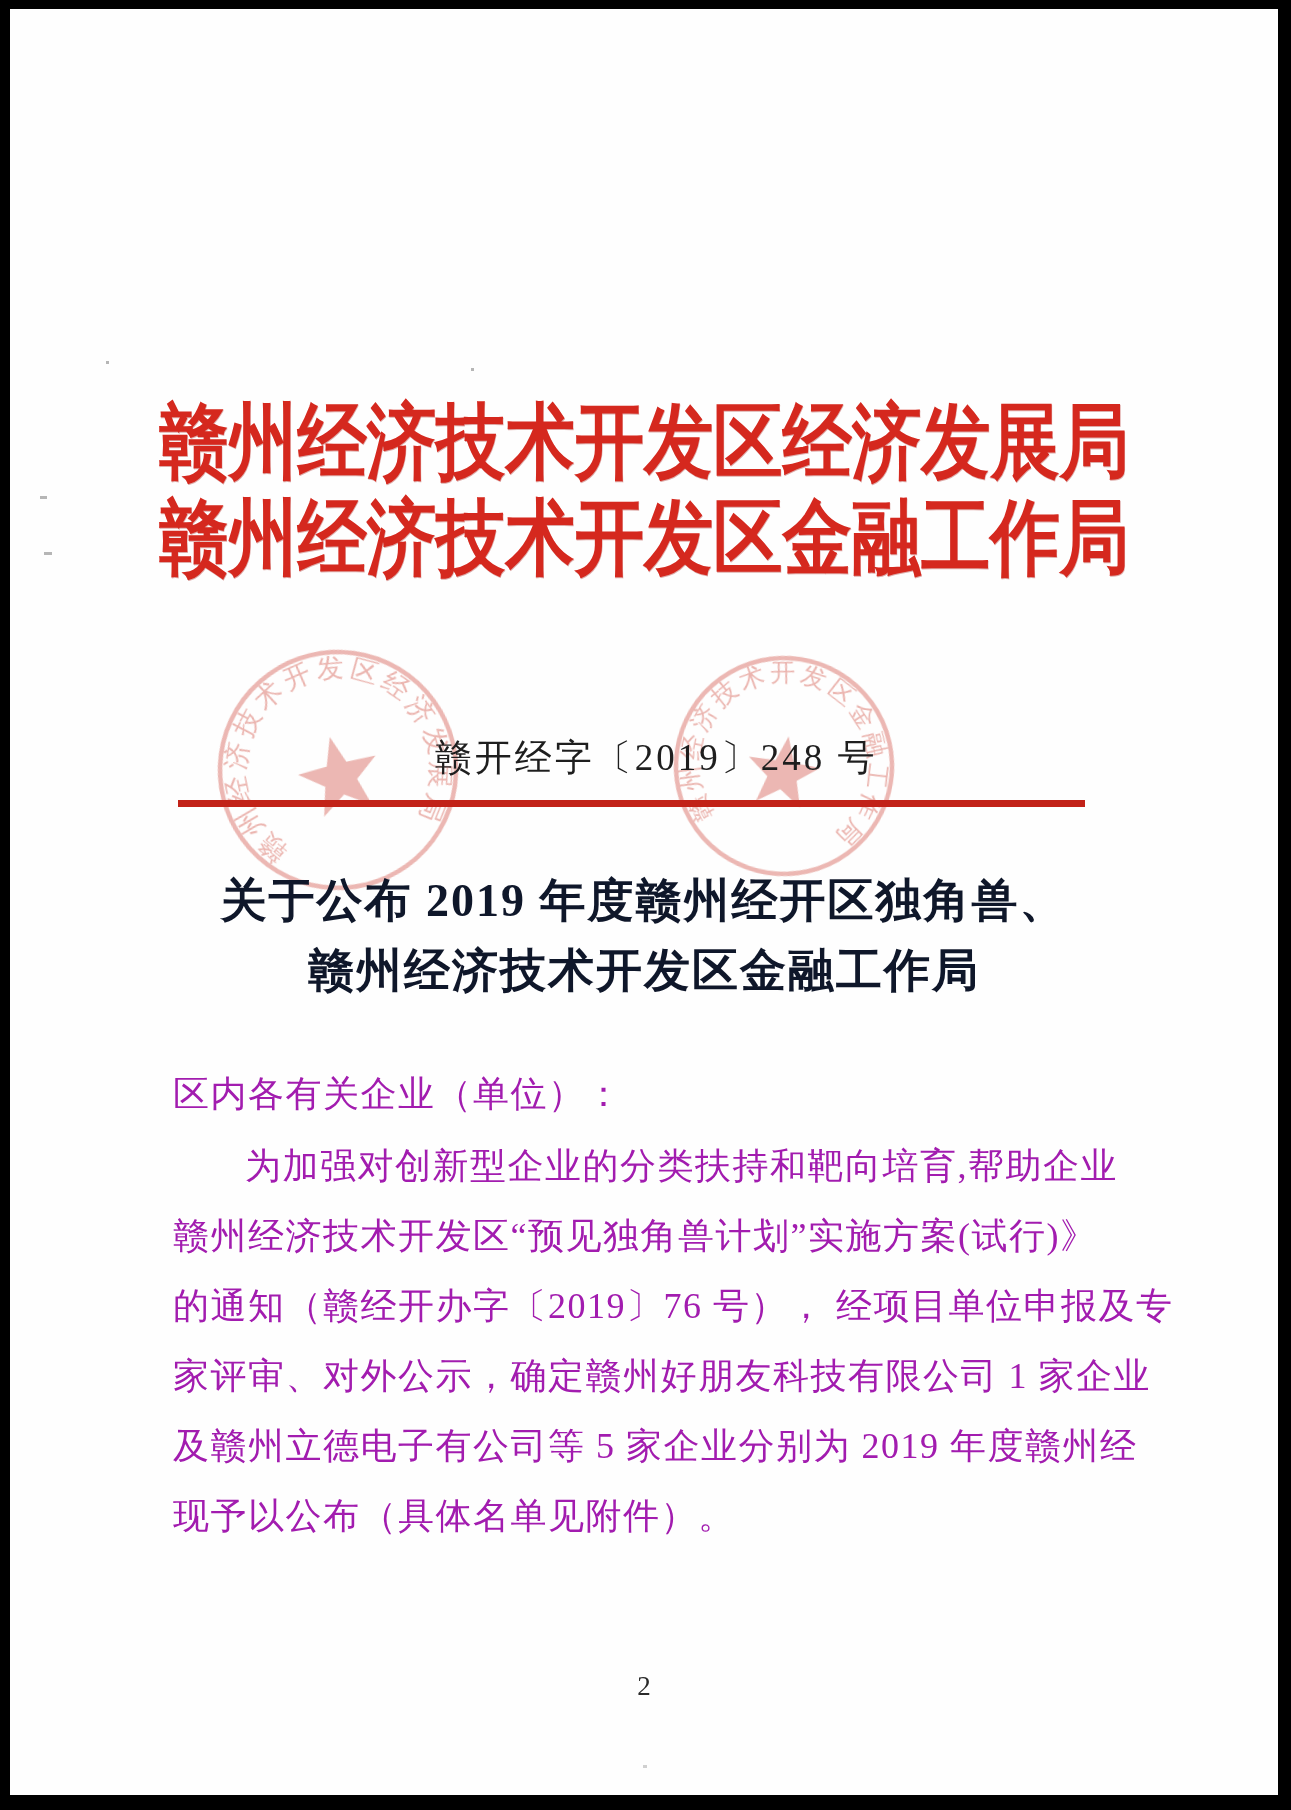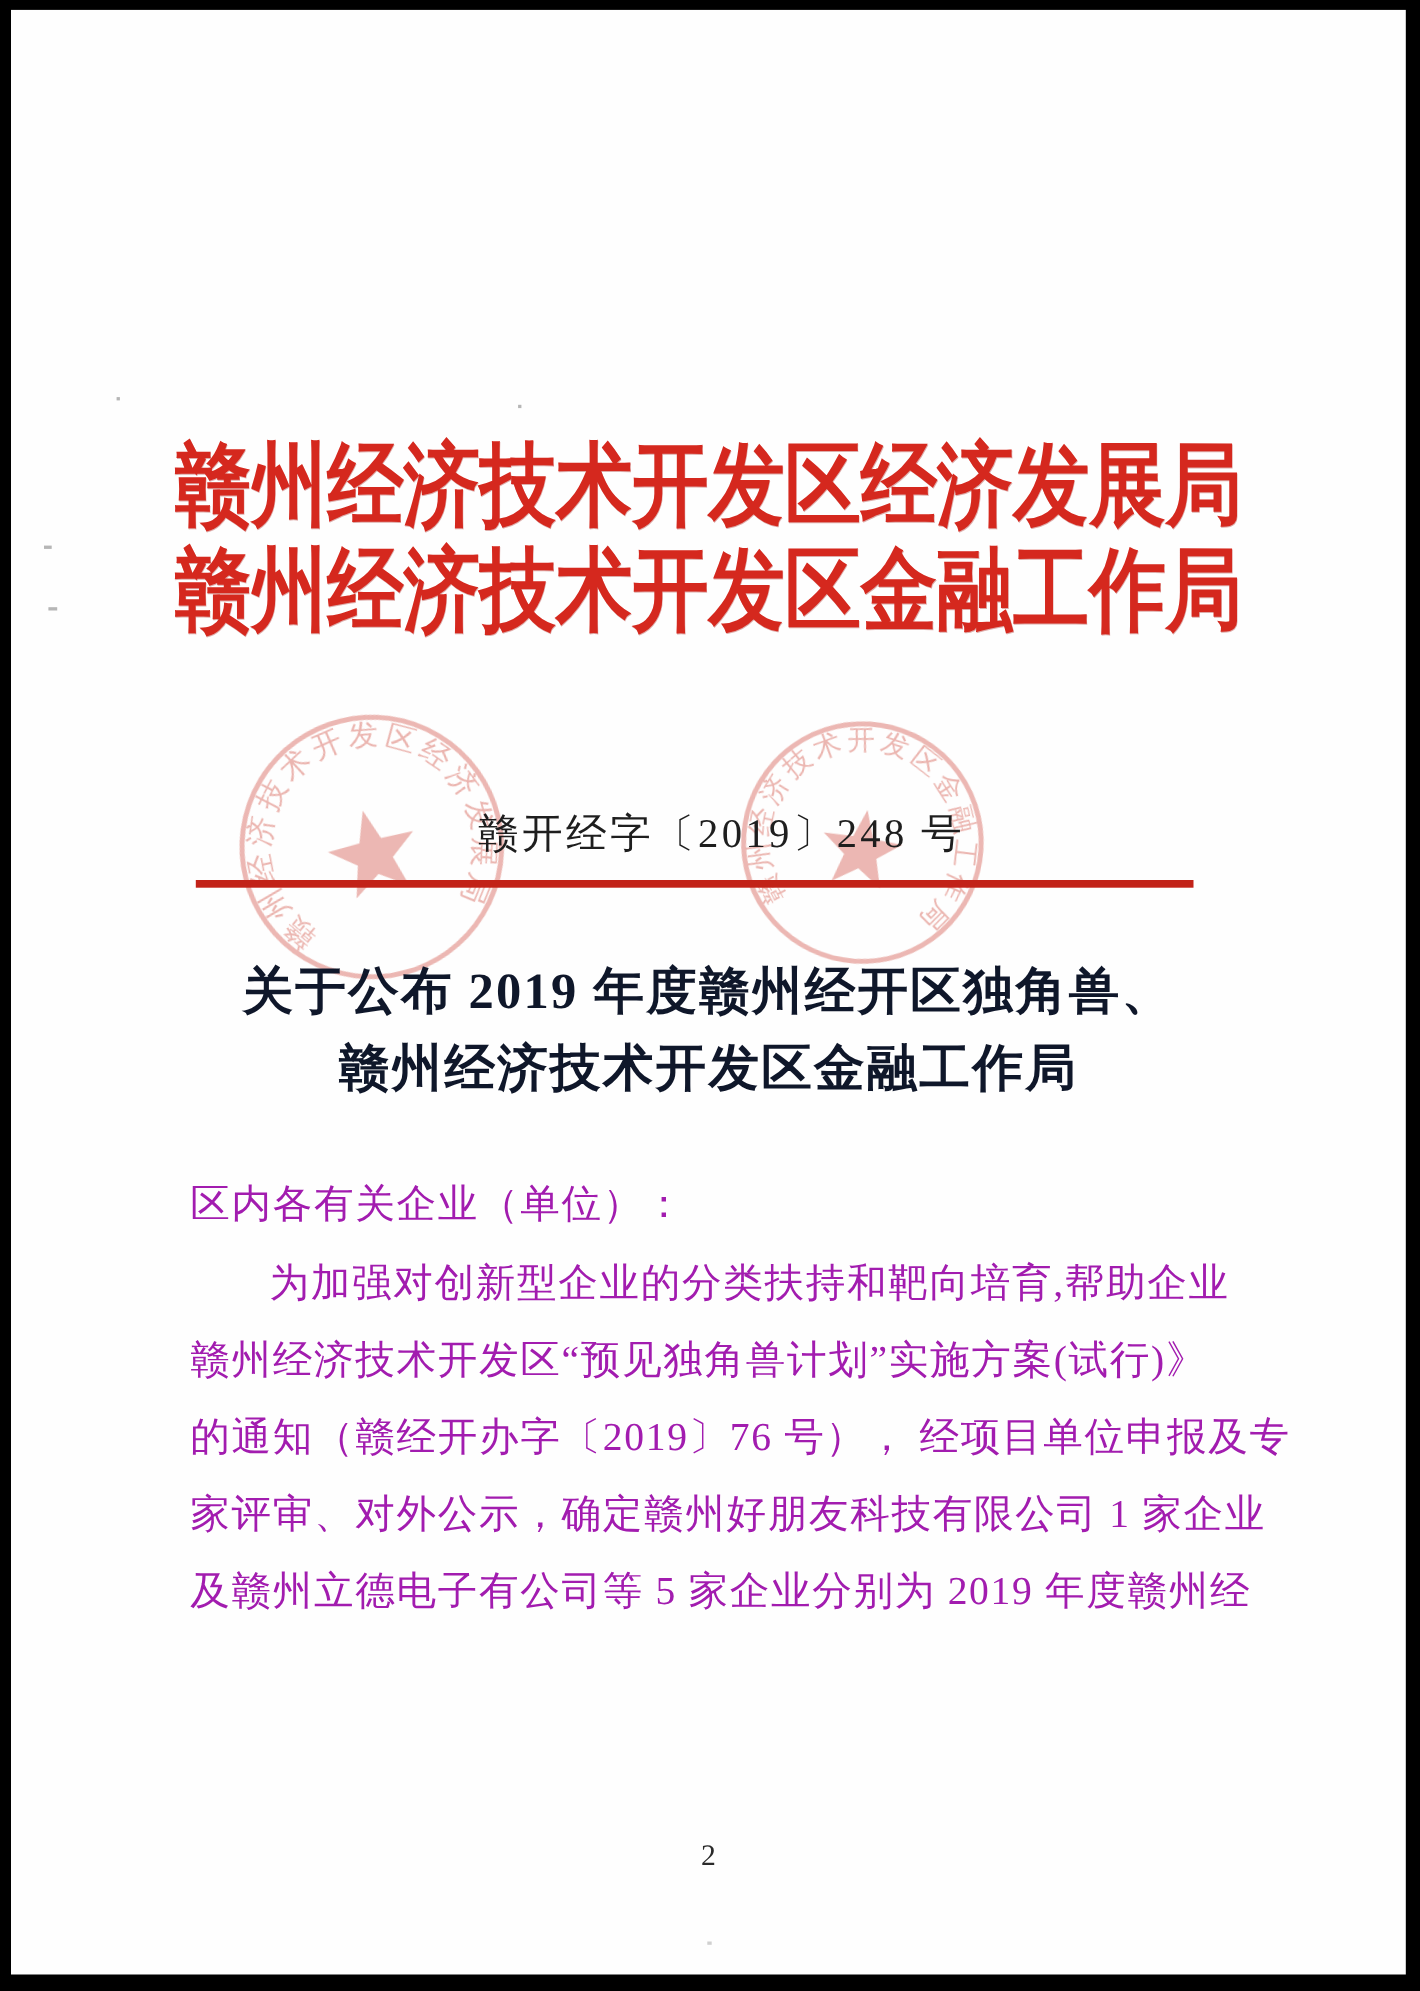--- a/index.html
+++ b/index.html
@@ -146,20 +146,21 @@
   </div>
 
   <div class="body-block">
     <div class="body-line salutation">区内各有关企业（单位）：</div>
     <div id="body-lines">
         <div class="body-line indent">为加强对创新型企业的分类扶持和靶向培育,帮助企业</div>
         <div class="body-line">赣州经济技术开发区“预见独角兽计划”实施方案(试行)》</div>
         <div class="body-line">的通知（赣经开办字〔2019〕76 号）， 经项目单位申报及专</div>
         <div class="body-line">家评审、对外公示，确定赣州好朋友科技有限公司 1 家企业</div>
         <div class="body-line">及赣州立德电子有公司等 5 家企业分别为 2019 年度赣州经</div>
+        <div class="body-line">现予以公布（具体名单见附件）。</div>
       </div>
   </div>
 
   <div class="page-number">2</div>
 
   <div class="artifact a1"></div>
   <div class="artifact a2"></div>
   <div class="artifact a3"></div>
   <div class="artifact a4"></div>
   <div class="artifact a5"></div>

